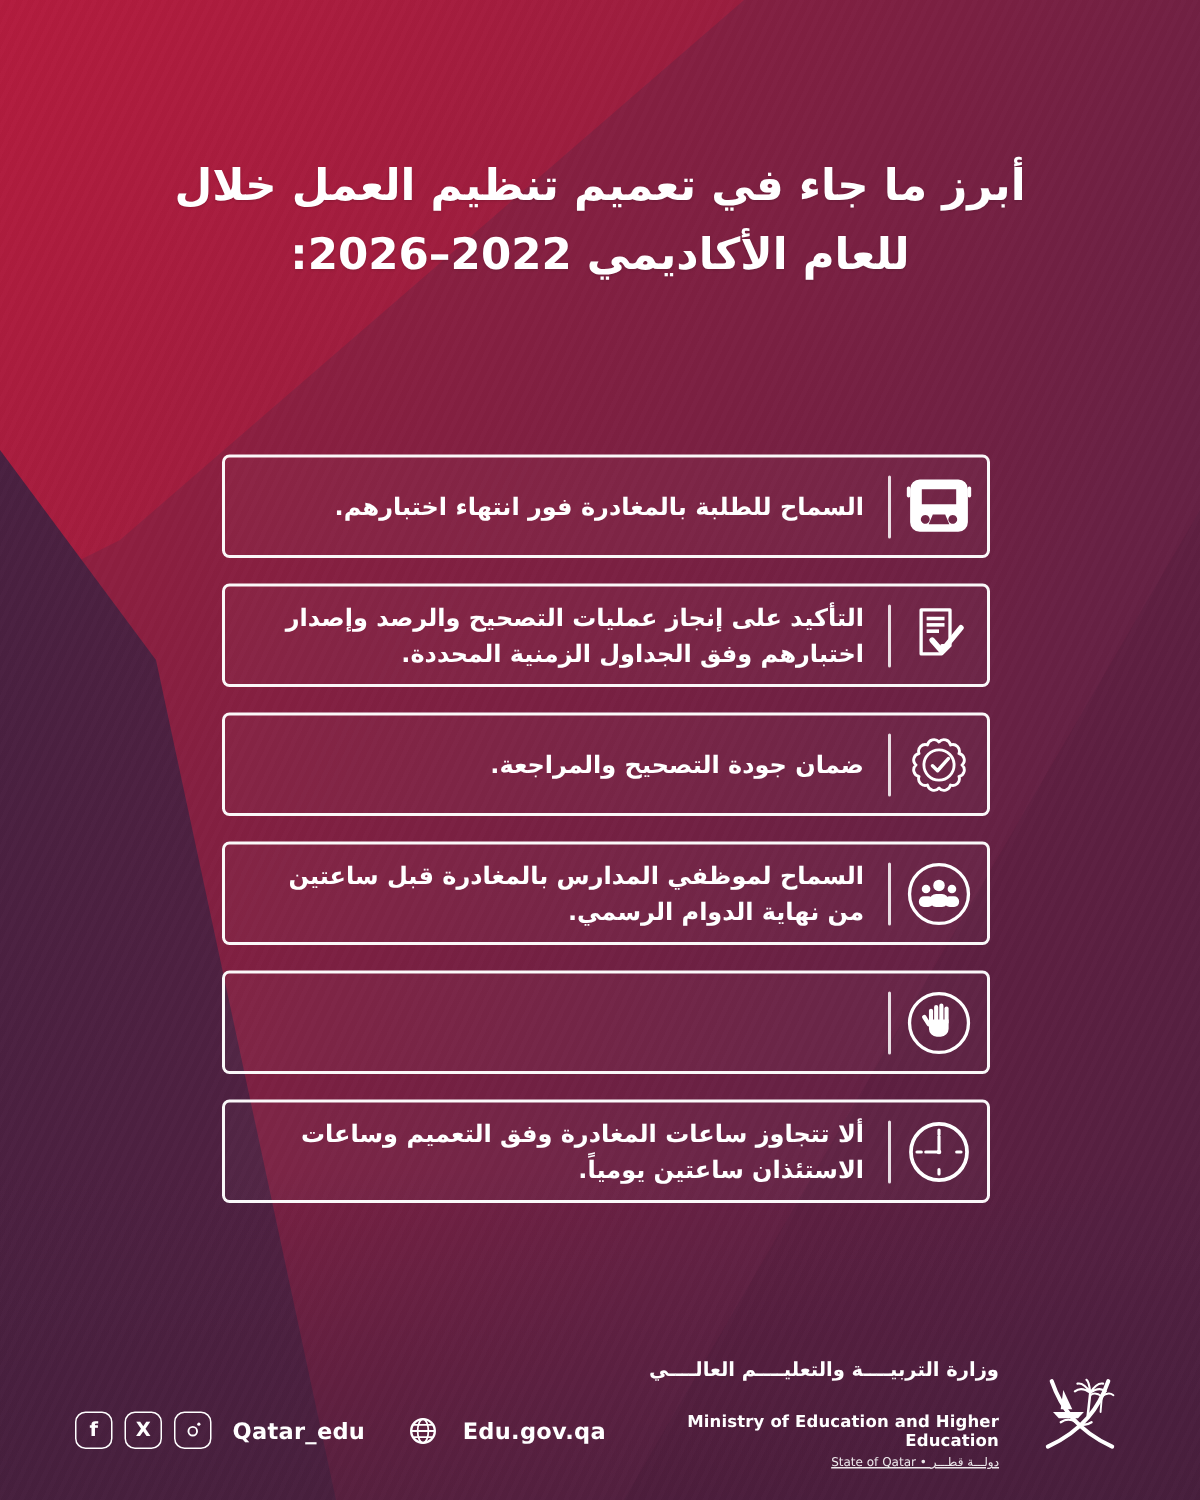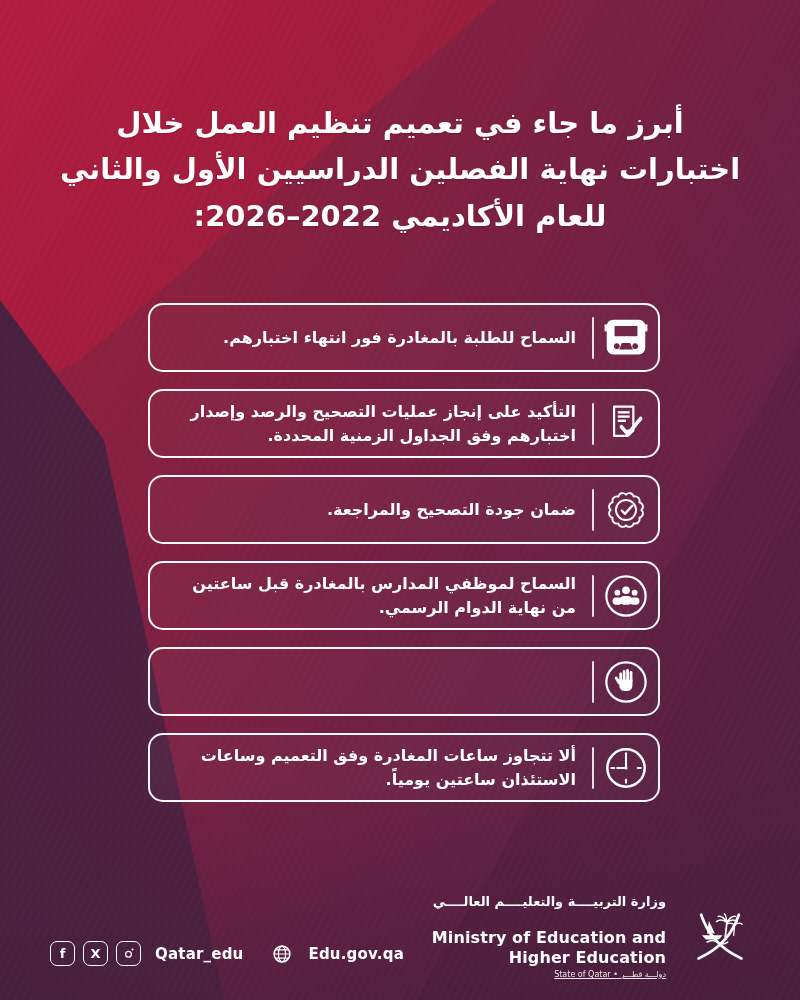--- a/index.html
+++ b/index.html
@@ -33,21 +33,21 @@
     direction:rtl;text-align:center;font-weight:bold;
     font-size:29px;line-height:1.6;letter-spacing:0;
     text-shadow:0 1px 2px rgba(0,0,0,.15);
   }
   .cards{
     position:absolute;top:303px;left:148px;width:512px;
     display:flex;flex-direction:column;gap:17px;
   }
   .card{
     box-sizing:border-box;height:69px;
-    border:2px solid rgba(255,255,255,.97);border-radius:15px;
+    border:2px solid rgba(255,255,255,.97);border-radius:5px;
     background:rgba(255,255,255,.025);
     display:flex;direction:rtl;align-items:center;
   }
   .card-icon{width:64px;flex:0 0 64px;display:flex;align-items:center;justify-content:center;}
   .card-divider{width:2px;height:42px;flex:0 0 2px;background:rgba(255,255,255,.85);border-radius:1px;}
   .card-text{
     flex:1;padding:0 16px 0 26px;text-align:right;
     font-size:16px;font-weight:bold;line-height:1.5;
   }
   .footer{
@@ -59,38 +59,37 @@
     box-sizing:border-box;width:25px;height:25px;border:1.6px solid #fff;border-radius:7px;
     display:flex;align-items:center;justify-content:center;
     font-size:13px;font-weight:bold;line-height:1;cursor:pointer;
   }
   .handle{font-size:15px;font-weight:bold;margin:0 20px 0 6px;letter-spacing:.2px;cursor:pointer;text-align:right;}
   .website{font-size:15px;font-weight:bold;margin-left:7px;letter-spacing:.2px;cursor:pointer;}
   .globe-wrap{display:flex;align-items:center;}
   .ministry{display:flex;align-items:center;gap:24px;}
   .ministry-text{text-align:right;line-height:1.25;}
   .ministry-ar{font-size:13px;font-weight:bold;direction:rtl;}
-  .ministry-en{font-size:16px;font-weight:bold;letter-spacing:.1px;margin-top:18px;}
+  .ministry-en{font-size:11px;font-weight:bold;letter-spacing:.1px;margin-top:18px;}
   .ministry-state{font-size:8px;opacity:.9;margin-top:2px;direction:ltr;text-decoration:underline;}
   svg{display:block;}
 </style>
 </head>
 <body>
 
 <div class="poster">
 
   <div class="bg-layer bg-bright-topleft"></div>
   <div class="bg-layer bg-dark-left"></div>
   <div class="bg-layer bg-dark-bottom"></div>
   <div class="bg-layer bg-dark-right"></div>
   <div class="bg-layer bg-stripes"></div>
 
   <div class="title">
     <div>أبرز ما جاء في تعميم تنظيم العمل خلال</div>
-    <div>اختبارات نهاية الفصلين الدراسيين الأول والثاني</div>
     <div>للعام الأكاديمي 2022–2026:</div>
   </div>
 
   <div class="cards">
 
     <div class="card">
       <div class="card-icon">
         <svg width="44" height="44" viewBox="0 0 48 48">
           <path fill="#fff" fill-rule="evenodd" d="M10,4 h28 a7,7 0 0 1 7,7 v24 a7,7 0 0 1 -7,7 h-28 a7,7 0 0 1 -7,-7 v-24 a7,7 0 0 1 7,-7 z
             M11.5,11 h25 v11 h-25 z

